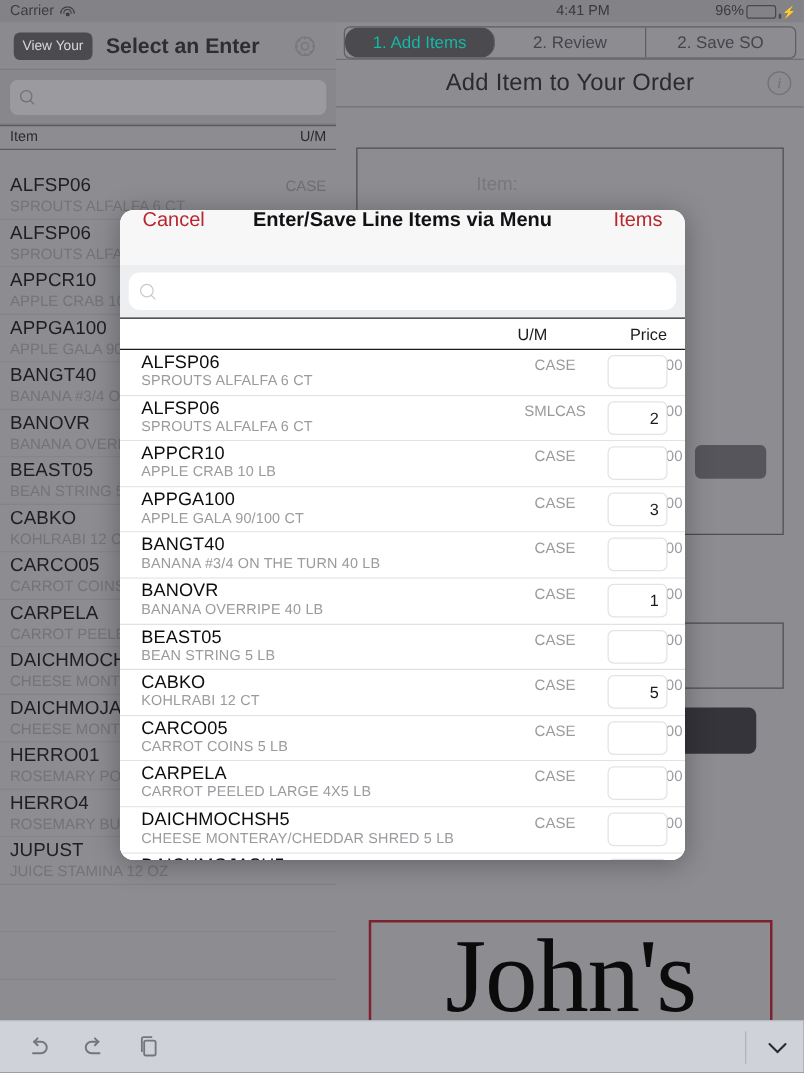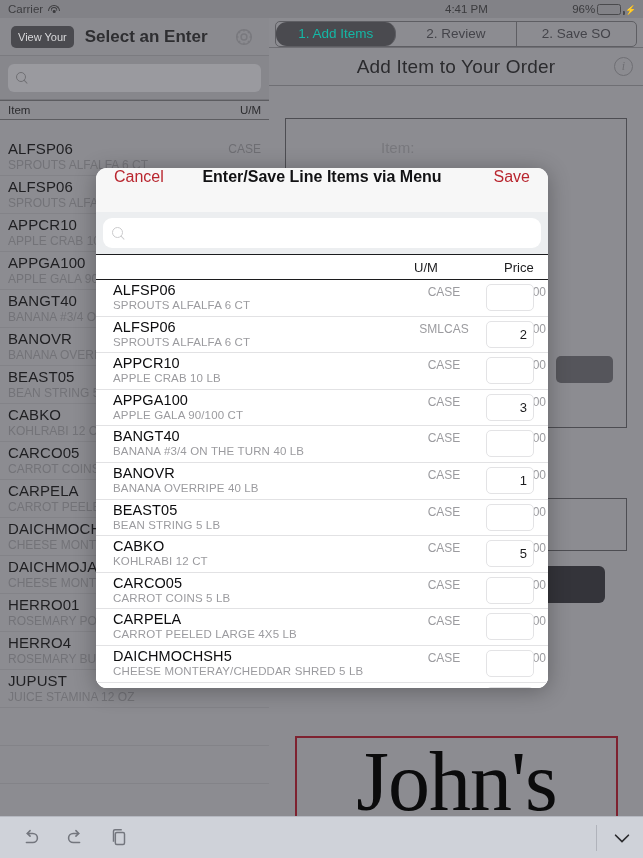--- a/index.html
+++ b/index.html
@@ -402,21 +402,21 @@
           </svg>
         </span>
       </div>
     </div>
   </div>
 
   <div class="modal">
     <div class="modal-head">
       <div class="modal-cancel">Cancel</div>
       <div class="modal-title">Enter/Save Line Items via Menu</div>
-      <div class="modal-save">Save</div>
+      <div class="modal-save">Items</div>
     </div>
     <div class="modal-search-wrap">
       <div class="modal-search">
         <span class="mag"></span>
         <span></span>
       </div>
     </div>
     <div class="modal-colhead">
       <span class="ch ch-um">U/M</span>
       <span class="ch ch-price">Price</span>

